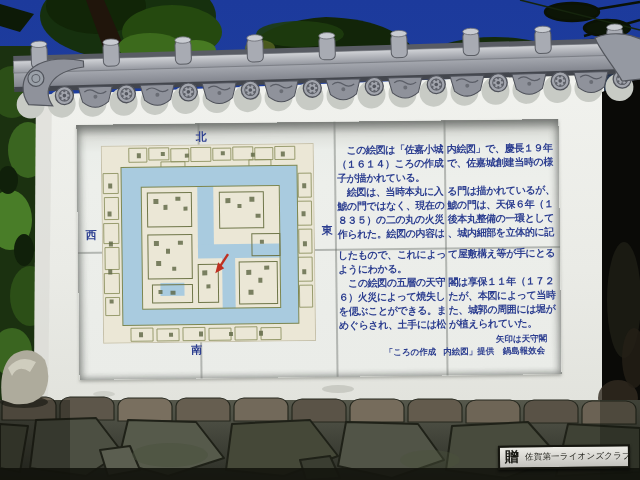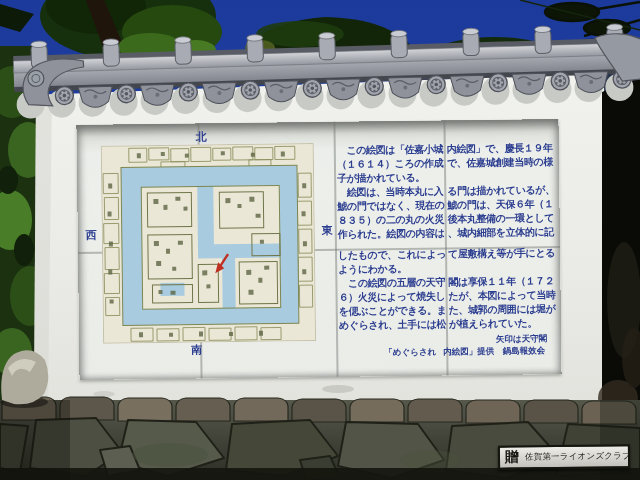--- a/index.html
+++ b/index.html
@@ -351,21 +351,21 @@
     <div class="tline">
           <span class="lt">を偲ぶことができる。ま</span>
           <span class="rt">た、城郭の周囲には堀が</span>
         </div>
     <div class="tline">
           <span class="lt">めぐらされ、土手には松</span>
           <span class="rt">が植えられていた。</span>
         </div>
     <div class="note">矢印は天守閣</div>
     <div class="credit">
-          <span>「めぐらされ</span>
+          <span>「ころの作成</span>
           <span>内絵図」提供　鍋島報效会</span>
         </div>
   </div>
 </div>
 
 <div class="plaque">
   <span class="pl-prefix">贈</span>
   <span class="pl-name">佐賀第一ライオンズクラブ</span>
 </div>
 

